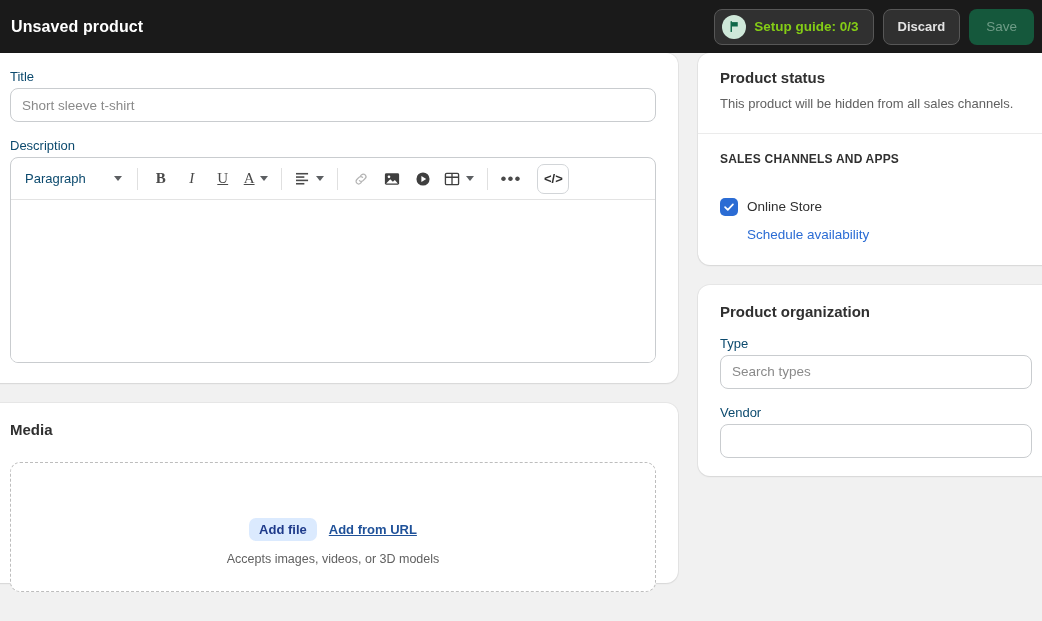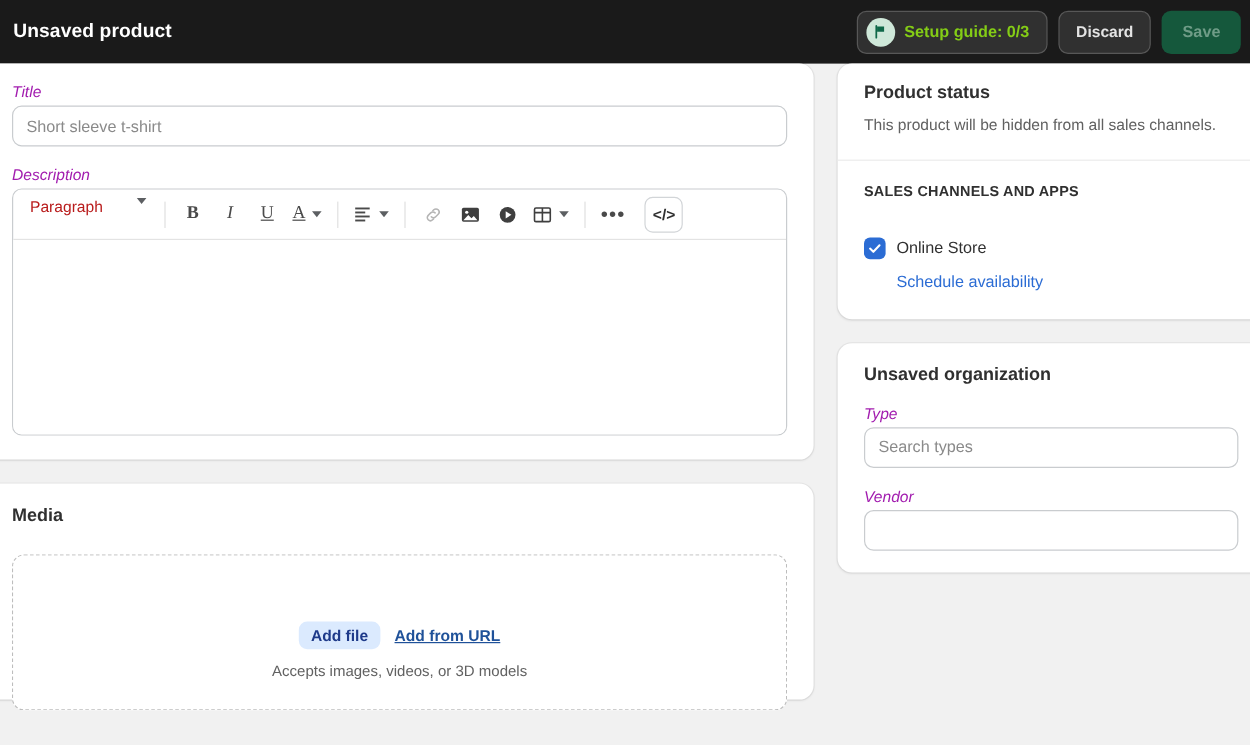--- a/index.html
+++ b/index.html
@@ -54,38 +54,38 @@
     color: #e3e3e3;
     font-size: 13px; font-weight: 600;
     cursor: pointer;
   }
   .save-btn {
     height: 36px; padding: 0 17px;
     background: #12archive; 
     background: #15583c;
     border: none; border-radius: 8px;
     color: #6f9c87;
-    font-size: 13.5px; font-weight: 700;
+    font-size: 13.5px; font-weight: 400;
     cursor: default;
   }
 
   
   .main-col { position: absolute; left: -12px; top: 53px; width: 690px; }
   .side-col { position: absolute; left: 698px; top: 53px; width: 356px; }
 
   .card {
     background: #ffffff;
     border-radius: 12px;
     box-shadow: 0 0 0 1px rgba(0,0,0,0.045), 0 1px 2px rgba(0,0,0,0.07);
   }
 
   
   .field-label {
-    font-size: 13px; color: #a21caf;
-    margin-bottom: 4px; display: block; font-style: italic;
+    font-size: 13px; color: #0c4a6e;
+    margin-bottom: 4px; display: block;
   }
   .text-input {
     width: 100%; height: 34px;
     border: 1px solid #c9cccf;
     border-radius: 8px;
     background: #fff;
     padding: 0 11px;
     font-family: "Liberation Sans", sans-serif;
     font-size: 13.5px; color: #303030;
   }
@@ -110,23 +110,23 @@
   .tb-item {
     display: flex; align-items: center; justify-content: center;
     height: 28px; min-width: 28px;
     border-radius: 5px;
     color: #4a4a4a;
     cursor: pointer;
     background: transparent; border: none;
     padding: 0 4px;
   }
   .tb-para {
-    display: flex; align-items: flex-start; gap: 28px;
+    display: flex; align-items: center; gap: 28px;
     height: 28px; padding: 0 6px;
-    font-size: 13px; color: #b91c1c;
+    font-size: 13px; color: #0c4a6e;
     border-radius: 5px; cursor: pointer;
     background: transparent; border: none;
     font-family: "Liberation Sans", sans-serif;
   }
   .tb-sep { width: 1px; height: 22px; background: #e0e0e0; margin: 0 7px; }
   .caret { width: 0; height: 0; border-left: 4px solid transparent;
            border-right: 4px solid transparent; border-top: 5px solid #5c5f62; }
   .tb-bold { font-weight: 700; font-size: 15px; font-family: "Liberation Serif", serif;}
   .tb-ital { font-style: italic; font-size: 15px; font-family: "Liberation Serif", serif;}
   .tb-und  { font-size: 15px; text-decoration: underline; font-family: "Liberation Serif", serif;}
@@ -360,21 +360,21 @@
             </svg>
           </span>
           <span class="check-label">Online Store</span>
         </div>
 
         <span class="schedule-link">Schedule availability</span>
       </div>
     </div>
 
     <div class="card org-card">
-      <div class="card-heading">Unsaved organization</div>
+      <div class="card-heading">Product organization</div>
 
       <div class="org-field">
         <label class="field-label">Type</label>
         <input class="text-input" type="text" placeholder="Search types" style="">
       </div>
 
       <div class="org-field">
         <label class="field-label">Vendor</label>
         <input class="text-input" type="text" placeholder="" style="">
       </div>

